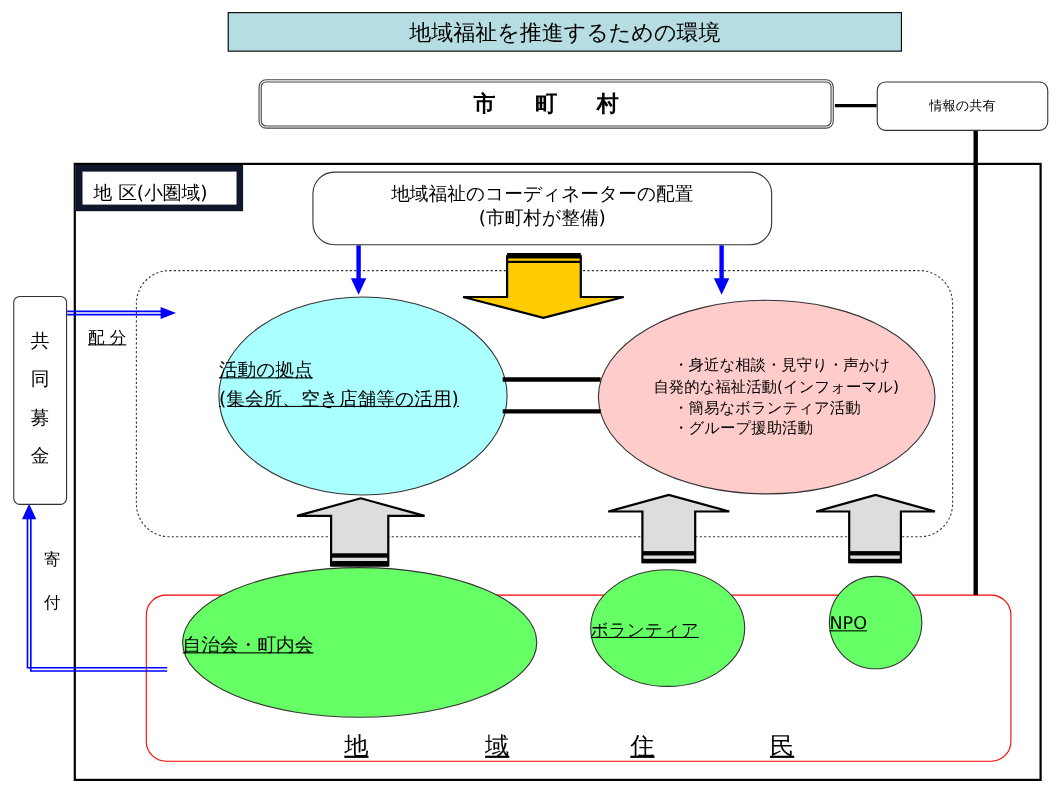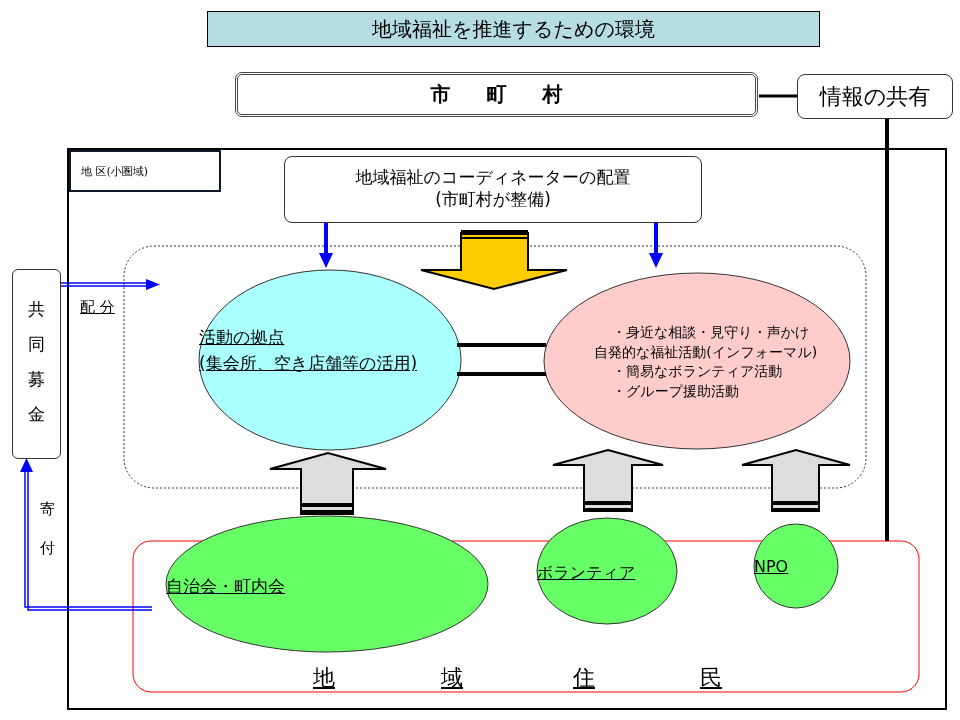--- a/index.html
+++ b/index.html
@@ -8,25 +8,25 @@
   .abs { position: absolute; }
   svg.diagram { position: absolute; left: 0; top: 0; }
   .txt { position: absolute; white-space: nowrap; text-align: left; text-decoration: underline; }
   .title-box { left: 207px; top: 11px; width: 613px; height: 36px; background: #b6dde1;
                border: 1px solid #000; box-sizing: border-box; font-size: 20px; line-height: 34px; text-align: center; }
   .city-box { left: 235px; top: 72px; width: 523px; height: 45px; box-sizing: border-box;
               border: 3px double #444; border-radius: 7px; background: #fff;
               font-size: 20px; font-weight: bold; line-height: 38px; text-align: center; letter-spacing: 36px; padding-left: 36px; }
   .info-box { left: 797px; top: 74px; width: 156px; height: 45px; box-sizing: border-box;
               border: 1px solid #333; border-radius: 8px; background: #fff;
-              font-size: 22px; line-height: 43px; text-align: center; }
+              font-size: 12px; line-height: 43px; text-align: center; }
   .district-label { left: 69px; top: 150px; width: 152px; height: 42px; box-sizing: border-box;
-                    border: 2px solid #0f172a; background: #fff; font-size: 11px; line-height: 40px; padding-left: 10px; }
+                    border: 6px solid #0f172a; background: #fff; font-size: 17px; line-height: 40px; padding-left: 10px; }
   .coord-box { left: 284px; top: 156px; width: 418px; height: 67px; box-sizing: border-box;
-               border: 1px solid #333; border-radius: 8px; background: #fff;
+               border: 1px solid #333; border-radius: 20px; background: #fff;
                font-size: 17px; line-height: 22px; text-align: center; padding-top: 9px; }
   .fund-box { left: 12px; top: 269px; width: 49px; height: 190px; box-sizing: border-box;
               border: 1px solid #333; border-radius: 6px; background: #fff;
               font-size: 17px; text-align: center; padding-top: 28px; }
   .fund-box span { display: block; height: 35px; }
   .vert-label { font-size: 15px; }
   .vert-label span { display: block; height: 39px; }
 </style>
 </head>
 <body>
@@ -132,21 +132,21 @@
 
 <div class="txt" style="left:199px; top:324px; width:262px; font-size:17px; line-height:26px;">
   <div>活動の拠点</div>
   <div>(集会所、空き店舗等の活用)</div>
 </div>
 
 <div class="abs" style="left:594px; top:323px; font-size:14px; line-height:19.5px; white-space:nowrap;">
   <div style="padding-left:18px;">・身近な相談・見守り・声かけ</div>
   <div>自発的な福祉活動(インフォーマル)</div>
   <div style="padding-left:18px;">・簡易なボランティア活動</div>
-  <div style="padding-left:18px;">・グループ援助活動</div>
+  <div style="padding-left:18px;font-family:Liberation Mono, monospace;">・グループ援助活動</div>
 </div>
 
 <div class="txt" style="left:166px; top:575px; width:322px; font-size:17px;">自治会・町内会</div>
 <div class="txt" style="left:537px; top:563px; width:150px; font-size:16px;">ボランティア</div>
 <div class="txt" style="left:754px; top:557px; width:84px; font-size:16px;">NPO</div>
 
 <div class="txt" style="left:313px; top:663px; font-size:22px;">地</div>
 <div class="txt" style="left:441px; top:663px; font-size:22px;">域</div>
 <div class="txt" style="left:573px; top:663px; font-size:22px;">住</div>
 <div class="txt" style="left:700px; top:663px; font-size:22px;">民</div>

